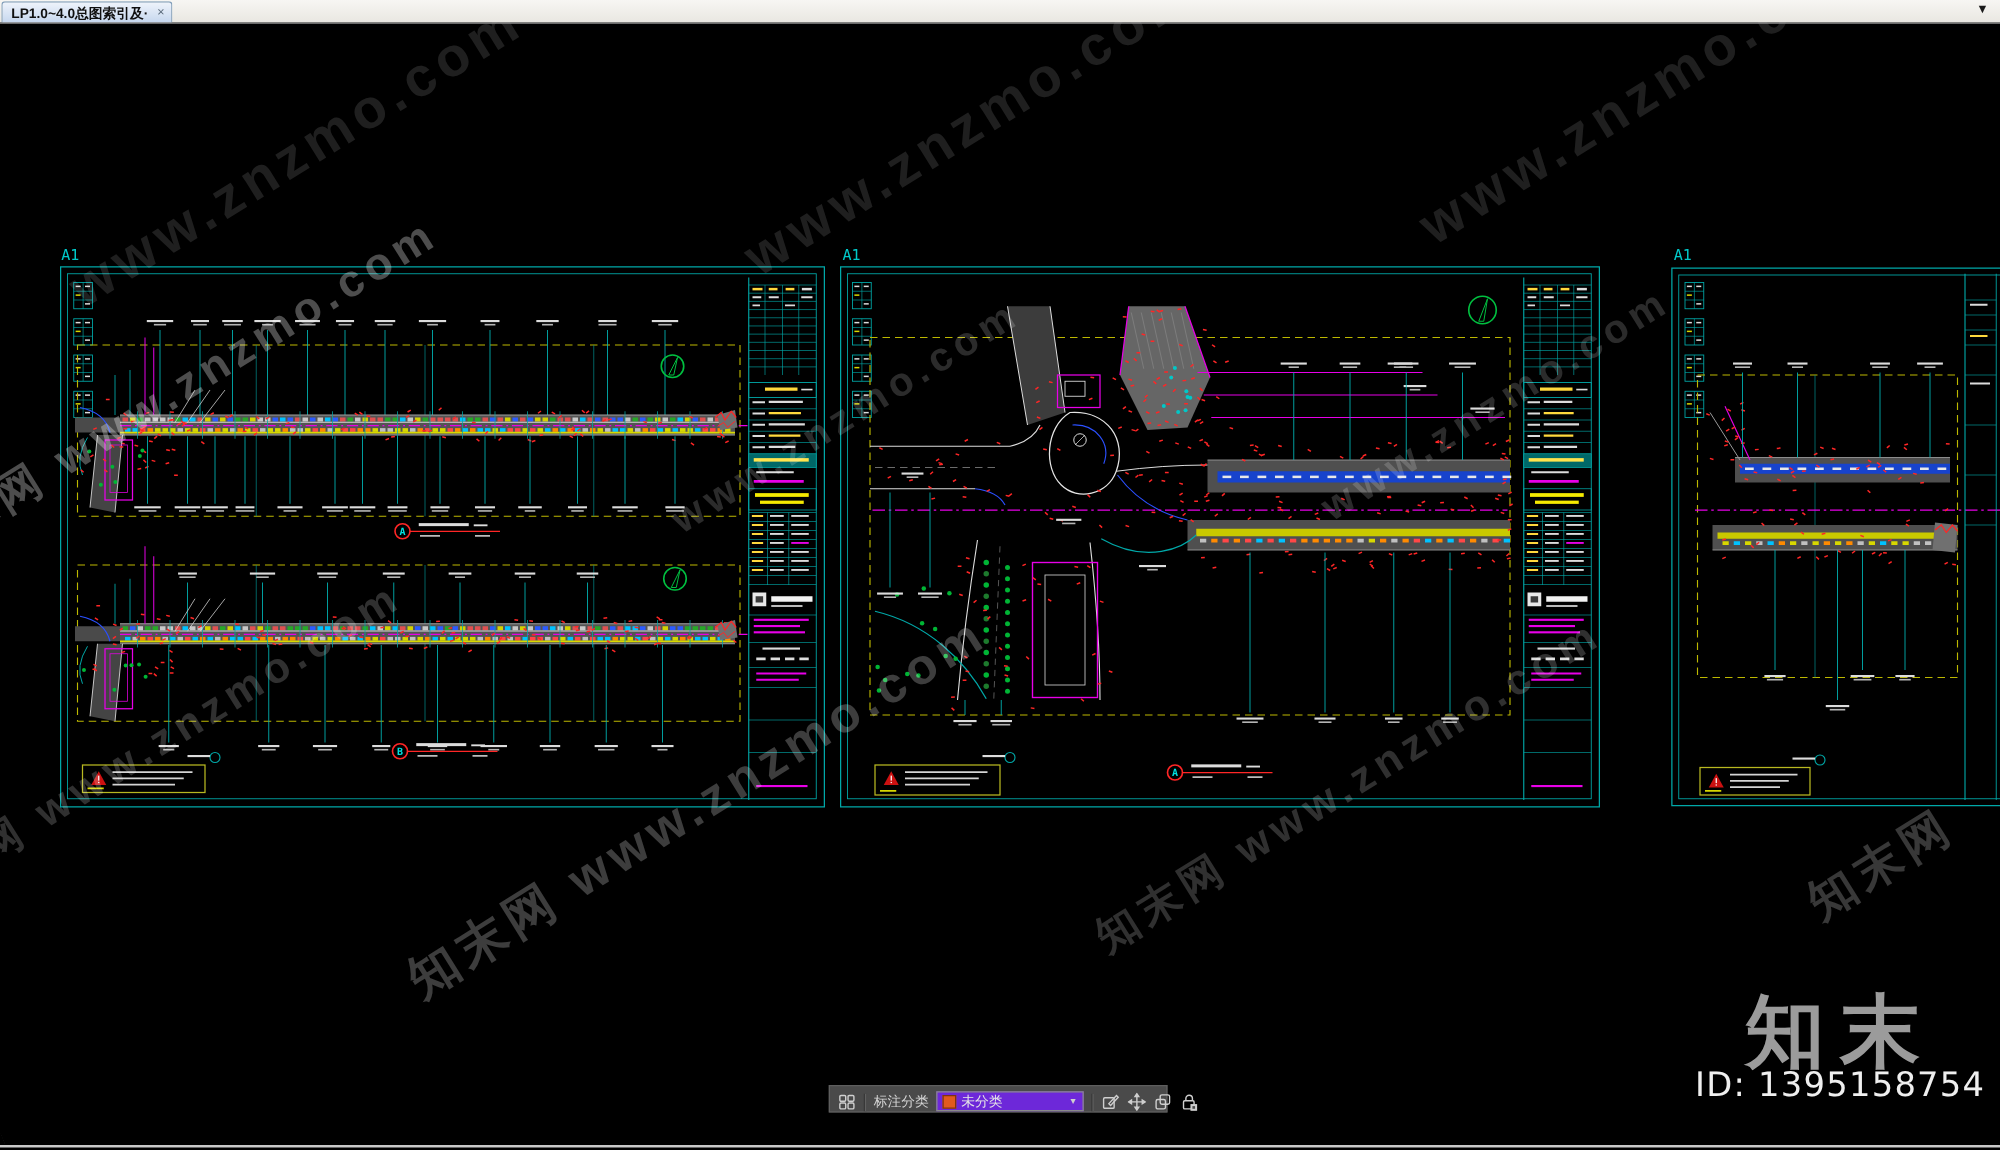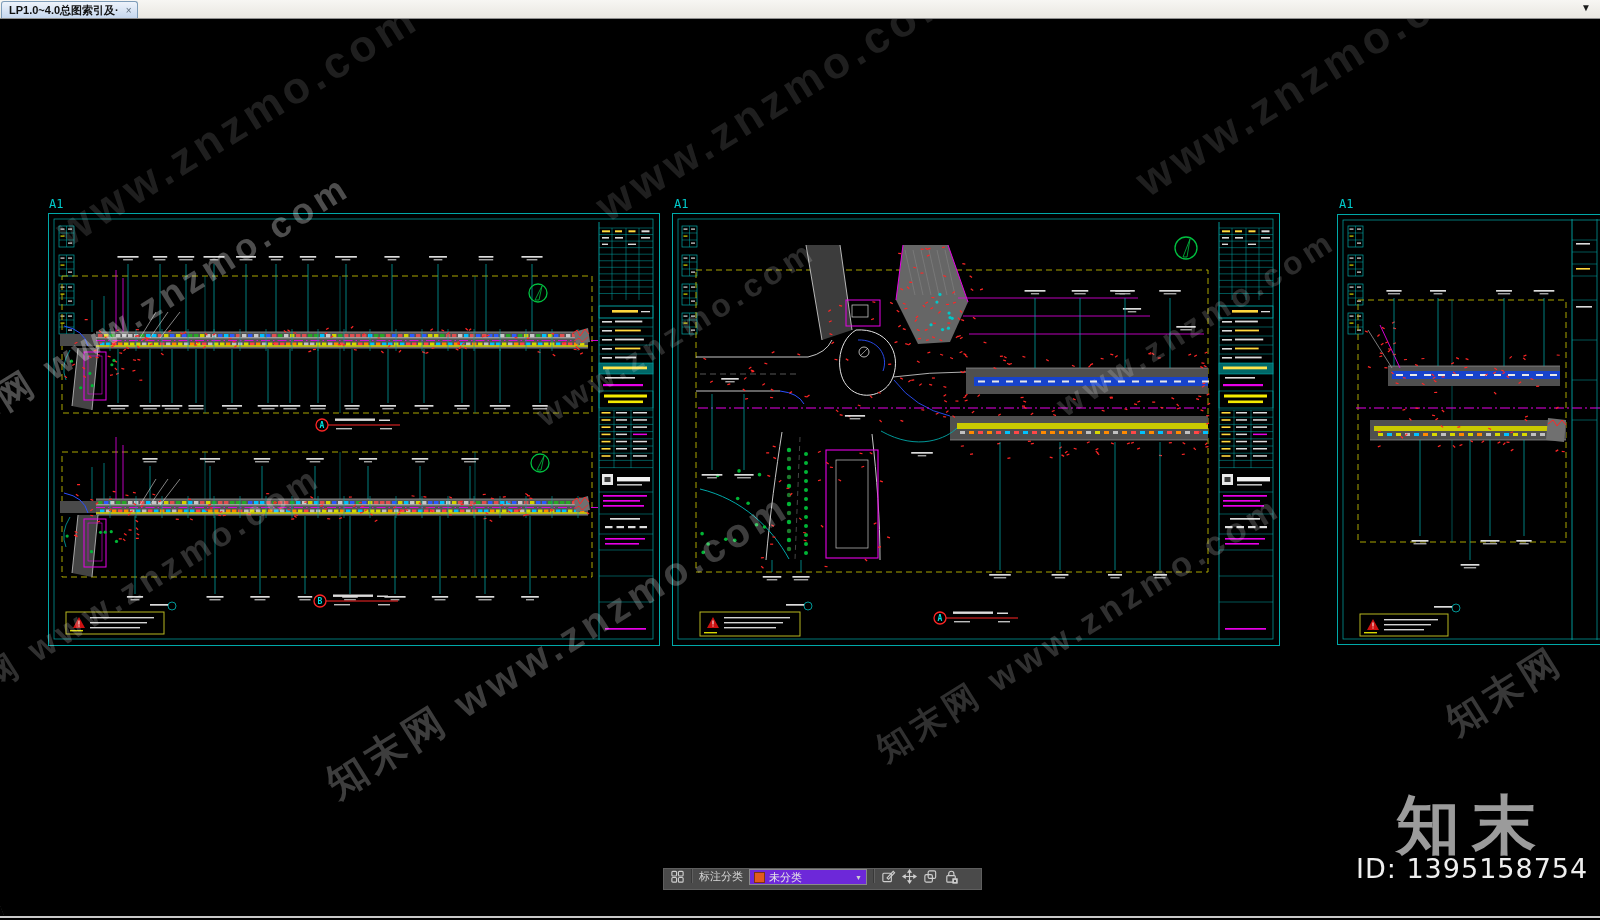--- a/index.html
+++ b/index.html
@@ -16,22 +16,22 @@
   
   .canvas{position:absolute;top:0;left:0;width:1600px;height:920px;background:#000}
   #cad{position:absolute;top:0;left:0}
   .a1{position:absolute;color:#00c9c9;font-size:12px;z-index:5;
     font-family:"DejaVu Sans Mono","Liberation Mono",monospace}
   
   #wm-layer{position:absolute;inset:0;z-index:6;pointer-events:none}
   .wm{position:absolute;white-space:nowrap;color:#fff;font-weight:bold;letter-spacing:5px;
     transform:rotate(-32deg);transform-origin:0 50%}
   
-  .mini-toolbar{position:absolute;left:663px;top:868px;width:319px;height:22px;z-index:30;
-    background:#4a4a4a;border:1px solid #5e5e5e;display:flex;align-items:flex-start;box-sizing:border-box;
+  .mini-toolbar{position:absolute;left:663px;top:868px;width:271px;height:22px;z-index:30;
+    background:#4a4a4a;border:1px solid #5e5e5e;display:flex;align-items:flex-end;box-sizing:border-box;
     padding:0 6px;gap:6px}
   .ticon{width:15px;height:15px;flex:0 0 auto}
   .tsep{width:1px;height:14px;background:#383838;border-right:1px solid #606060;flex:0 0 auto}
   .tlabel{font-size:11px;color:#d6d6d6;white-space:nowrap}
   .tdrop{flex:0 0 auto;width:118px;height:16px;background:#6d28d9;border:1px solid #8a8a8a;
     display:flex;align-items:center;padding:0 4px;box-sizing:border-box;gap:4px}
   .swatch{width:9px;height:9px;background:#e25a1e;border:1px solid #7d3410;flex:0 0 auto}
   .tdval{font-size:11px;color:#e6e6e6;flex:1 1 auto;overflow:hidden}
   .tdarr{font-size:7px;color:#cfcfcf;flex:0 0 auto}
   

